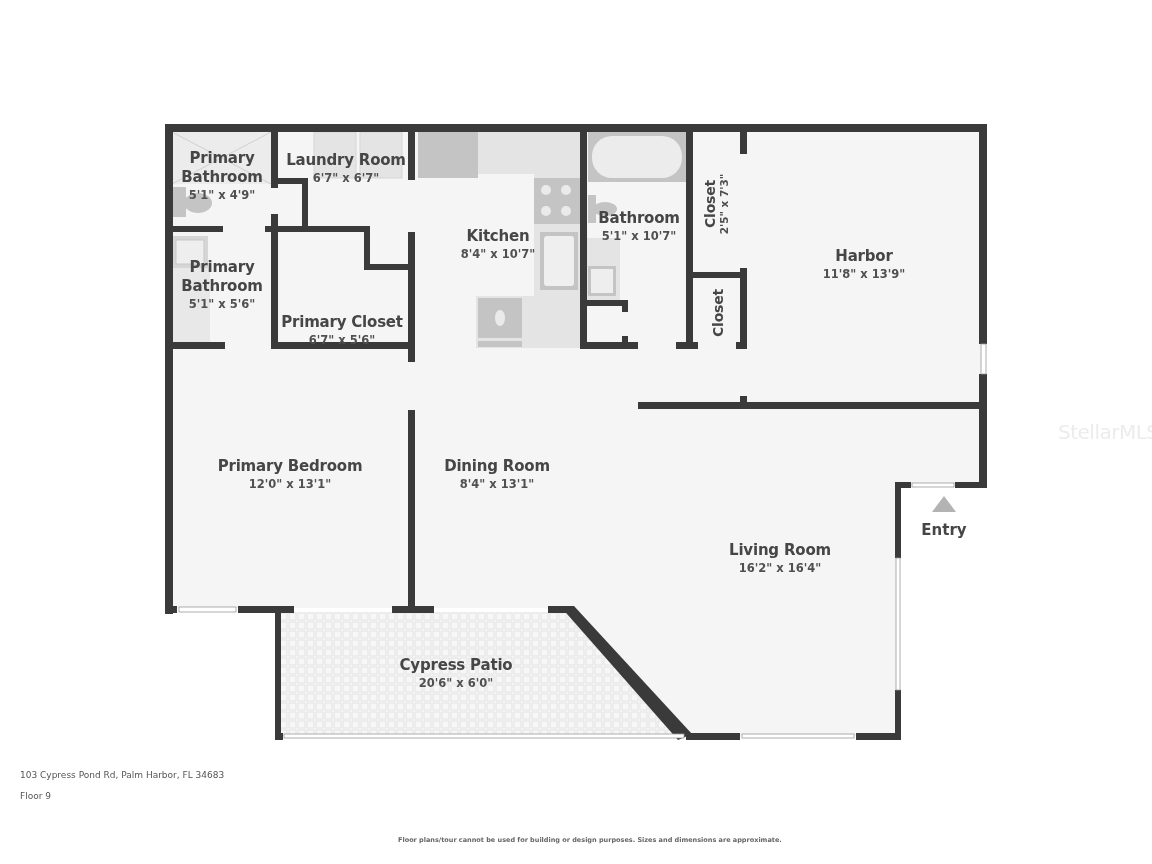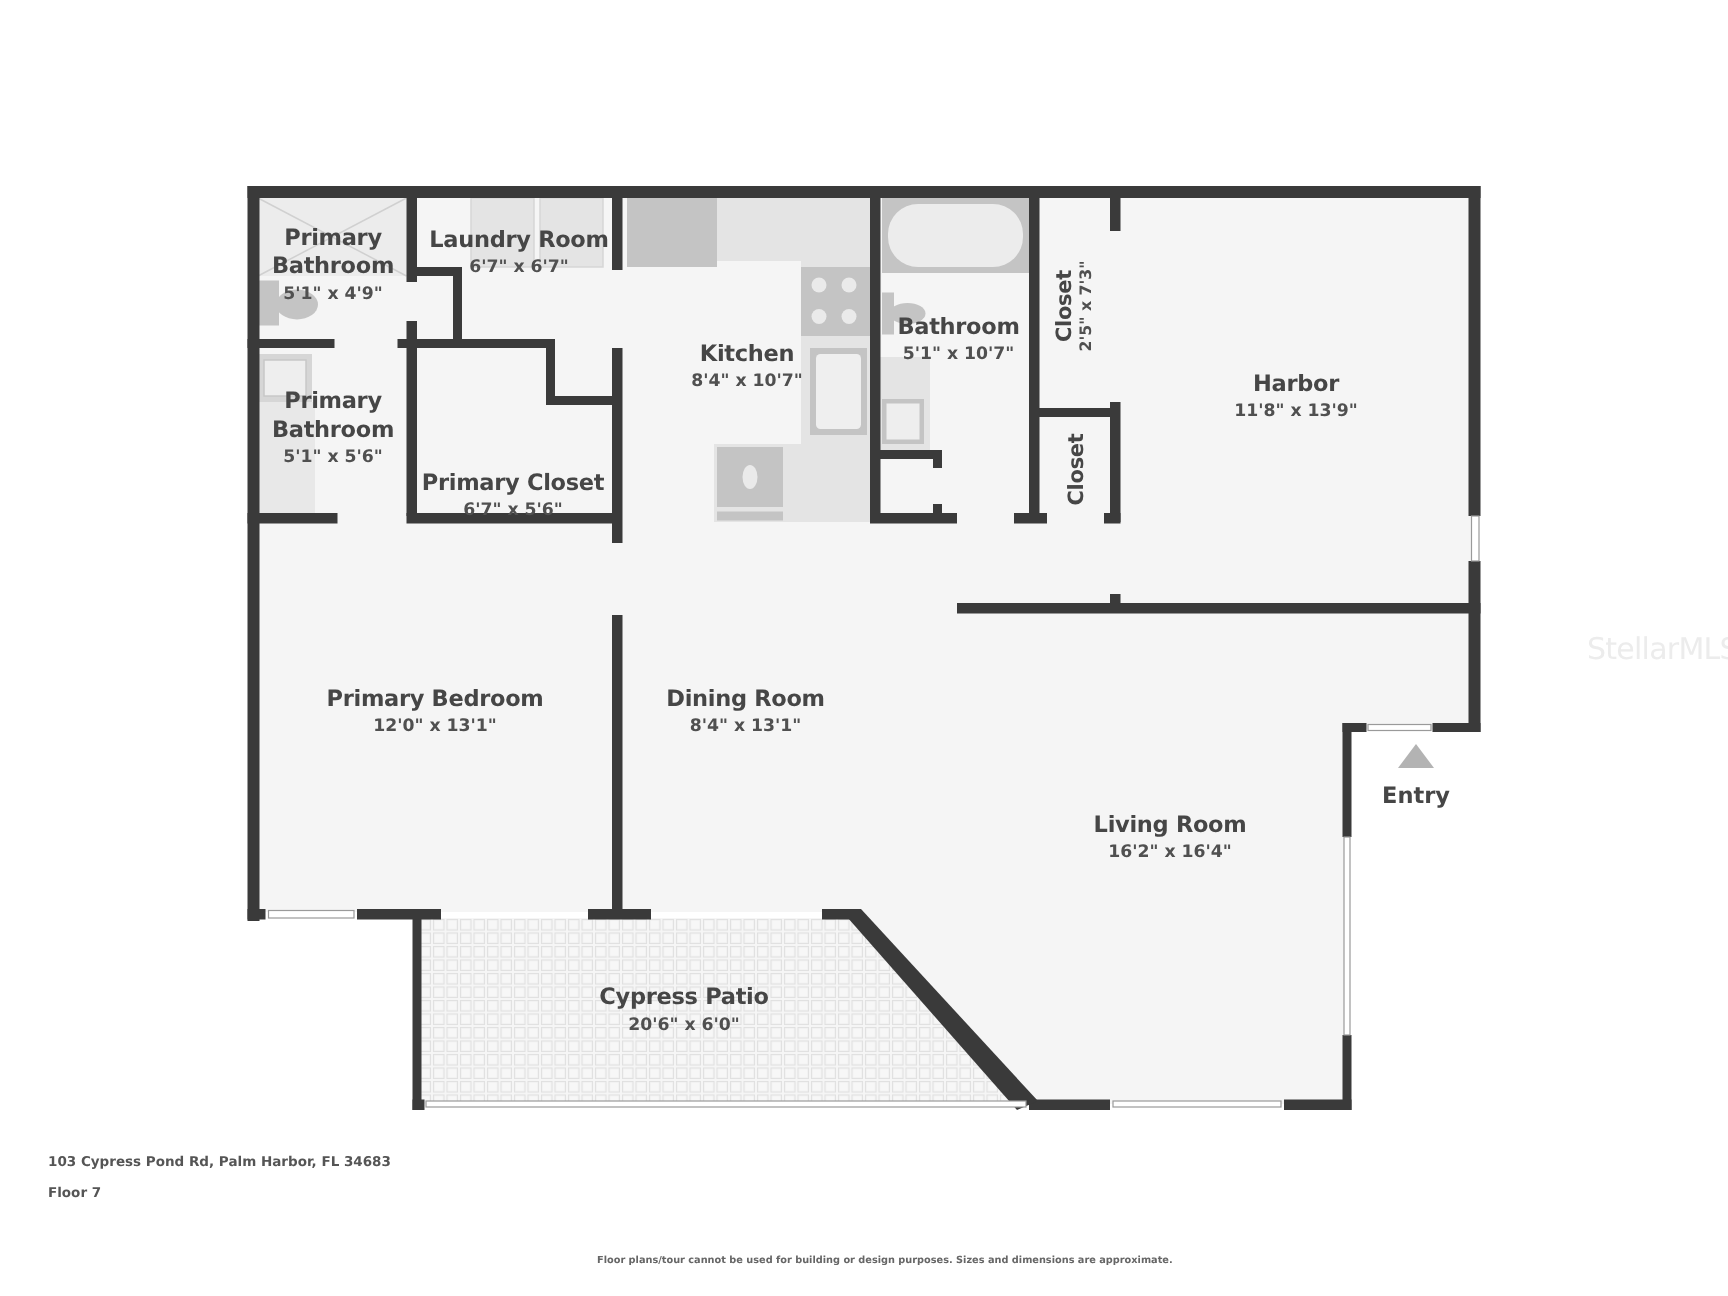--- a/index.html
+++ b/index.html
@@ -4,21 +4,21 @@
   <style>
     html, body { margin: 0; padding: 0; background: #ffffff; }
     body { width: 1152px; height: 864px; position: relative; overflow: hidden; font-family: "DejaVu Sans", sans-serif; }
     #plan { position: absolute; left: 0; top: 0; width: 1152px; height: 864px; }
     .room-label { position: absolute; transform: translate(-50%, -50%); text-align: center; color: #464646; white-space: nowrap; }
     .room-name { display: block; font-weight: bold; font-size: 15px; line-height: 19px; letter-spacing: -0.2px; }
     .room-dim { display: block; font-weight: bold; font-size: 11.5px; line-height: 16px; color: #505050; }
     .vertical { transform: translate(-50%, -50%) rotate(-90deg); }
     .vertical .room-name { font-size: 14px; line-height: 16px; }
     .vertical .room-dim { font-size: 10.5px; line-height: 12px; }
-    .footer-text { position: absolute; color: #555; font-size: 9px; font-weight: bold; white-space: nowrap; margin-left: 12px; }
+    .footer-text { position: absolute; color: #555; font-size: 9px; font-weight: normal; white-space: nowrap; }
     .disclaimer { position: absolute; color: #666; font-size: 6.5px; font-weight: bold; white-space: nowrap; margin-top: 40px; }
     .watermark { position: absolute; color: #ececec; font-size: 20px; letter-spacing: -0.5px; white-space: nowrap; }
     .entry-label { position: absolute; transform: translate(-50%, -50%); font-weight: bold; font-size: 15px; color: #464646; }
     .entry-arrow { position: absolute; width: 0; height: 0; border-left: 12px solid transparent; border-right: 12px solid transparent; border-bottom: 16px solid #b3b3b3; }
   </style>
 </head>
 <body>
 
 <svg id="plan" viewBox="0 0 1152 864" xmlns="http://www.w3.org/2000/svg">
   <defs>
@@ -203,14 +203,14 @@
   <span class="room-name">Cypress Patio</span>
   <span class="room-dim">20'6" x 6'0"</span>
 </div>
 
 <div class="entry-arrow" style="left:932px; top:496px;"></div>
 <div class="entry-label" style="left:944px; top:530px;">Entry</div>
 
 <div class="watermark" style="left:1058px; top:420px;">StellarMLS</div>
 
 <div class="footer-text" style="left:20px; top:770px;">103 Cypress Pond Rd, Palm Harbor, FL 34683</div>
-<div class="footer-text" style="left:20px; top:791px;">Floor 7</div>
+<div class="footer-text" style="left:20px; top:791px;">Floor 9</div>
 <div class="disclaimer" style="left:398px; top:796px;">Floor plans/tour cannot be used for building or design purposes. Sizes and dimensions are approximate.</div>
 
 </body></html>

